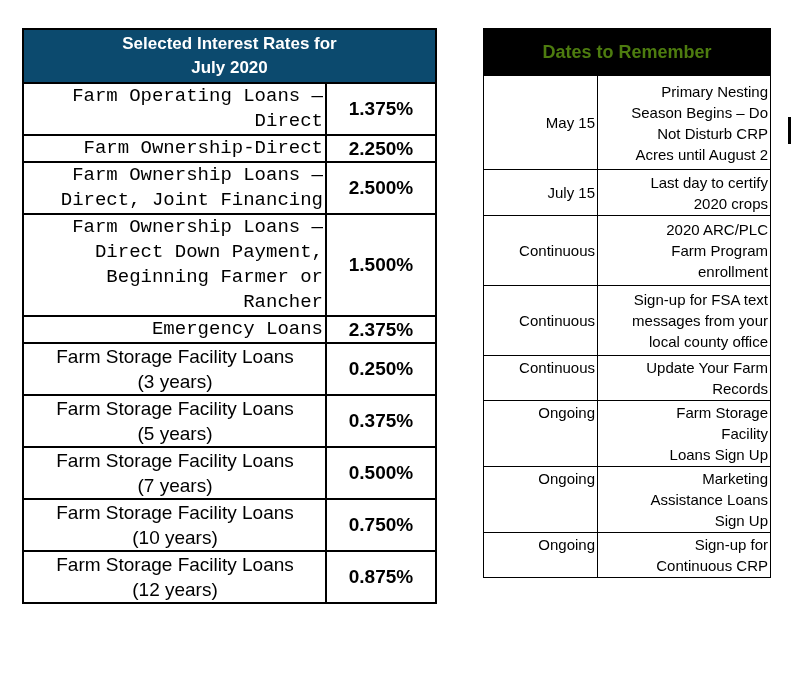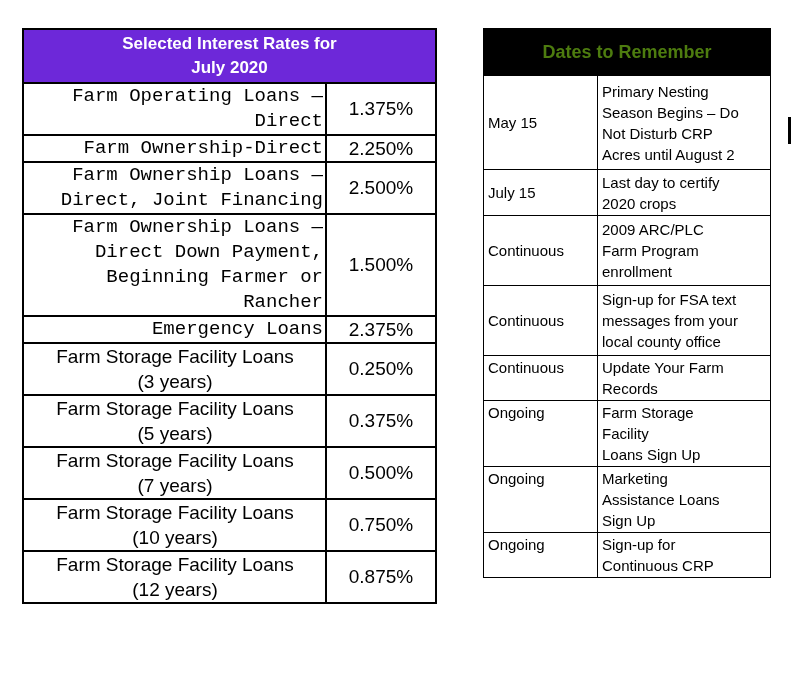--- a/index.html
+++ b/index.html
@@ -25,21 +25,21 @@
   }
   .rates-table th, .rates-table td {
     border: 2px solid #000000;
     vertical-align: middle;
     overflow: hidden;
   }
   .rates-table .col-label { width: 303px; }
   .rates-table .col-rate  { width: 110px; }
 
   .rates-table thead th {
-    background: #6d28d9;
+    background: #0c4a6e;
     color: #ffffff;
     font-weight: bold;
     font-size: 17px;
     line-height: 24px;
     text-align: center;
     white-space: pre-line;
     height: 52px;
     padding: 0;
   }
   .rates-table td.label {
@@ -47,20 +47,21 @@
     line-height: 25px;
     padding: 0 2px 0 3px;
     white-space: pre-line;
   }
   .rates-table td.label.al { text-align: right; font-family: Liberation Mono, monospace; }
   .rates-table td.label.ac { text-align: center; }
   .rates-table td.rate {
     font-size: 19px;
     text-align: center;
     padding: 0;
+    font-weight: bold;
   }
   tr.h26 { height: 24px; }
   tr.h52 { height: 50px; }
   tr.h78 { height: 76px; }
 
   
   .dates-table {
     position: absolute;
     left: 483px;
     top: 28px;
@@ -79,21 +80,21 @@
     font-weight: bold;
     font-size: 18px;
     text-align: center;
     height: 46px;
     vertical-align: middle;
     padding: 0;
   }
   .dates-table td {
     font-size: 15px;
     line-height: 21px;
-    text-align: left;
+    text-align: right;
     white-space: pre-line;
   }
   .dates-table td.date { padding: 1px 2px 1px 4px; }
   .dates-table td.desc { padding: 1px 2px 1px 4px; }
   .dates-table tr.vm td { vertical-align: middle; }
   .dates-table tr.vt td { vertical-align: top; }
   tr.h42 { height: 40px; }
   tr.h48 { height: 46px; }
   tr.h63 { height: 61px; }
   tr.h70 { height: 68px; }
@@ -202,21 +203,21 @@
 Not Disturb CRP
 Acres until August 2</td>
     </tr>
     <tr class="h48 vm">
       <td class="date">July 15</td>
       <td class="desc">Last day to certify
 2020 crops</td>
     </tr>
     <tr class="h72 vm">
       <td class="date">Continuous</td>
-      <td class="desc">2009 ARC/PLC
+      <td class="desc">2020 ARC/PLC
 Farm Program
 enrollment</td>
     </tr>
     <tr class="h72 vm">
       <td class="date">Continuous</td>
       <td class="desc">Sign-up for FSA text
 messages from your
 local county office</td>
     </tr>
     <tr class="h42 vt">

